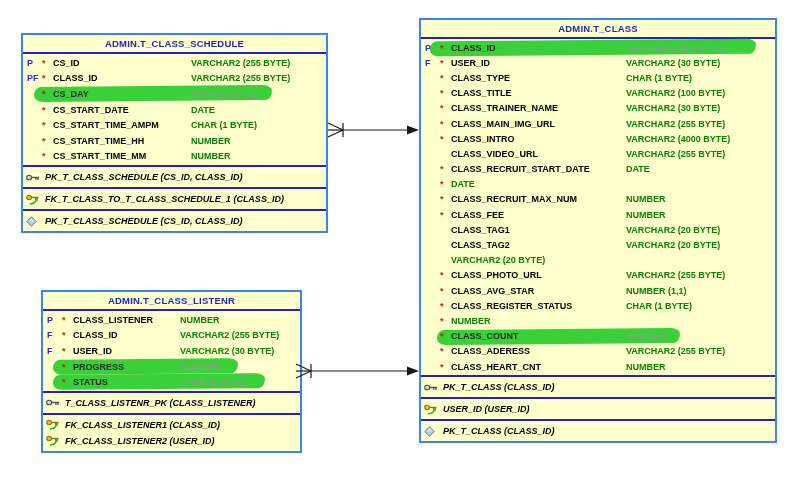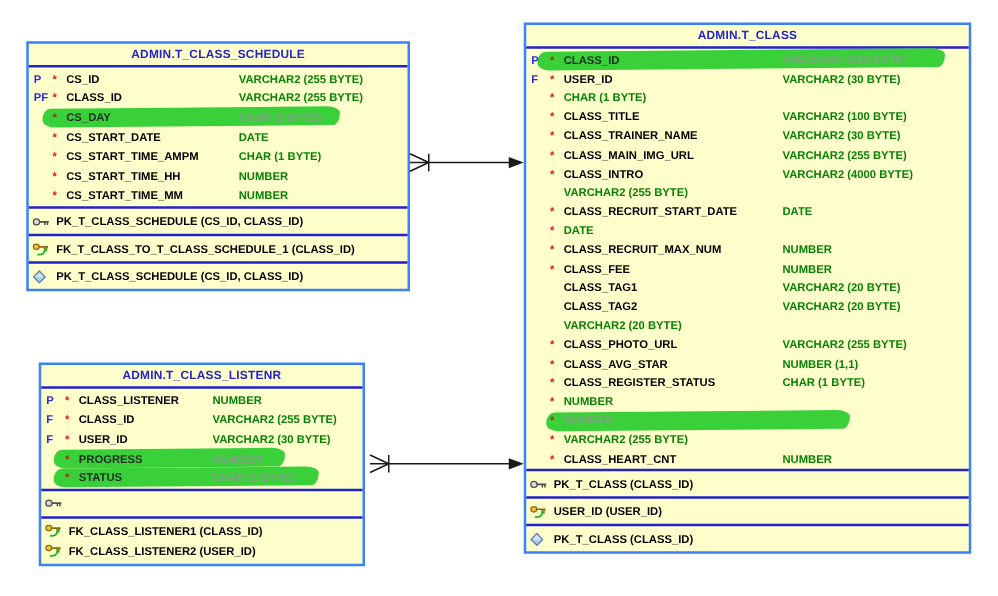--- a/index.html
+++ b/index.html
@@ -10,21 +10,21 @@
         font-weight:bold;border-bottom:2px solid #2222cc;white-space:nowrap;letter-spacing:.2px;}
   .attrs{padding:1px 0;}
   .row{position:relative;display:flex;align-items:center;height:var(--rh,15.5px);
        padding:0 3px 0 4px;font-size:9px;font-weight:bold;white-space:nowrap;}
   .kf{flex:0 0 15px;color:#2a2ae8;position:relative;z-index:1;}
   .req{flex:0 0 11px;color:#e01010;position:relative;z-index:1;}
   .cname{flex:0 0 var(--namew,140px);color:#000000;position:relative;z-index:1;overflow:hidden;}
   .ctype{flex:1;color:#078207;position:relative;z-index:1;overflow:hidden;}
   .comp{border-top:2px solid #2222cc;padding:2px 3px;}
   .crow{display:flex;align-items:center;gap:4px;height:16px;font-size:9px;font-weight:bold;
-        color:#000000;white-space:nowrap;}
+        color:#000000;white-space:nowrap;font-style:italic;}
   .icon{flex:0 0 15px;width:15px;display:inline-flex;align-items:center;}
   .hl-mark{position:absolute;top:0px;height:15px;background:#3ad03a;
            border-radius:9px 14px 8px 12px / 11px 7px 13px 8px;transform:rotate(-.5deg);z-index:0;}
   .row.hl .cname{color:#1e2a1e;}
   .row.hl .ctype{color:#7fa57f;}
   .row.hl .req{color:#a03018;}
   #connector-layer{position:absolute;left:0;top:0;pointer-events:none;}
 </style>
 </head>
 <body>
@@ -108,21 +108,21 @@
           <span class="icon">
             <svg viewBox="0 0 11 11" width="11" height="11">
               <polygon points="5.5,0.8 10.2,5.5 5.5,10.2 0.8,5.5" fill="#aecdf0" stroke="#6080b0" stroke-width="1"></polygon>
               <polygon points="5.5,2.2 8.6,5.5 5.5,5.5 2.4,5.5" fill="#d9e9fb"></polygon>
             </svg>
           </span>
           <span>PK_T_CLASS_SCHEDULE (CS_ID, CLASS_ID)</span>
         </div>
       </div>
     </div>
-    <div class="etable" style="left: 31px; top: 290px; width: 261px; --namew: 107px; --rh: 15.6px;">
+    <div class="etable" style="left: 41px; top: 290px; width: 261px; --namew: 107px; --rh: 15.6px;">
       <div class="tbar">ADMIN.T_CLASS_LISTENR</div>
       <div class="attrs">
         <div class="row">
           <span class="kf">P</span>
           <span class="req">*</span>
           <span class="cname">CLASS_LISTENER</span>
           <span class="ctype">NUMBER</span>
         </div>
         <div class="row">
           <span class="kf">F</span>
@@ -153,20 +153,21 @@
       </div>
       <div class="comp">
         <div class="crow">
           <span class="icon">
             <svg viewBox="0 0 15 9" width="14" height="9">
               <ellipse cx="3.4" cy="4.5" rx="2.7" ry="2.5" fill="#d8d8d8" stroke="#4e4e4e" stroke-width="1.1"></ellipse>
               <path d="M6 4.5 H14" stroke="#4e4e4e" stroke-width="1.5" fill="none"></path>
               <path d="M10.6 4.5 V7.2 M12.8 4.5 V7.2" stroke="#4e4e4e" stroke-width="1.3" fill="none"></path>
             </svg>
           </span>
+          <span>T_CLASS_LISTENR_PK (CLASS_LISTENER)</span>
         </div>
       </div>
       <div class="comp">
         <div class="crow">
           <span class="icon">
             <svg viewBox="0 0 15 11" width="14" height="11">
               <ellipse cx="3.3" cy="3.3" rx="2.5" ry="2.3" fill="#f0c436" stroke="#8a6d12" stroke-width="1.1"></ellipse>
               <path d="M5.6 3.3 H13.4" stroke="#8a6d12" stroke-width="1.4" fill="none"></path>
               <path d="M10.2 3.3 V5.4 M12.2 3.3 V5.4" stroke="#8a6d12" stroke-width="1.2" fill="none"></path>
               <path d="M4.2 10 q5.2 .4 6.4 -3.4" stroke="#22b222" stroke-width="1.6" fill="none"></path>
@@ -201,20 +202,21 @@
         </div>
         <div class="row">
           <span class="kf">F</span>
           <span class="req">*</span>
           <span class="cname">USER_ID</span>
           <span class="ctype">VARCHAR2 (30 BYTE)</span>
         </div>
         <div class="row">
           <span class="kf"></span>
           <span class="req">*</span>
+          <span class="cname">CLASS_TYPE</span>
           <span class="ctype">CHAR (1 BYTE)</span>
         </div>
         <div class="row">
           <span class="kf"></span>
           <span class="req">*</span>
           <span class="cname">CLASS_TITLE</span>
           <span class="ctype">VARCHAR2 (100 BYTE)</span>
         </div>
         <div class="row">
           <span class="kf"></span>
@@ -230,20 +232,21 @@
         </div>
         <div class="row">
           <span class="kf"></span>
           <span class="req">*</span>
           <span class="cname">CLASS_INTRO</span>
           <span class="ctype">VARCHAR2 (4000 BYTE)</span>
         </div>
         <div class="row">
           <span class="kf"></span>
           <span class="req"></span>
+          <span class="cname">CLASS_VIDEO_URL</span>
           <span class="ctype">VARCHAR2 (255 BYTE)</span>
         </div>
         <div class="row">
           <span class="kf"></span>
           <span class="req">*</span>
           <span class="cname">CLASS_RECRUIT_START_DATE</span>
           <span class="ctype">DATE</span>
         </div>
         <div class="row">
           <span class="kf"></span>
@@ -299,25 +302,27 @@
         </div>
         <div class="row">
           <span class="kf"></span>
           <span class="req">*</span>
           <span class="ctype">NUMBER</span>
         </div>
         <div class="row hl">
           <div class="hl-mark" style="left: 16px; width: 243px;"></div>
           <span class="kf"></span>
           <span class="req">*</span>
-          <span class="ctype">NUMBER</span>
-        </div>
-        <div class="row">
-          <span class="kf"></span>
-          <span class="req">*</span>
+          <span class="cname">CLASS_COUNT</span>
+          <span class="ctype">NUMBER</span>
+        </div>
+        <div class="row">
+          <span class="kf"></span>
+          <span class="req">*</span>
+          <span class="cname">CLASS_ADERESS</span>
           <span class="ctype">VARCHAR2 (255 BYTE)</span>
         </div>
         <div class="row">
           <span class="kf"></span>
           <span class="req">*</span>
           <span class="cname">CLASS_HEART_CNT</span>
           <span class="ctype">NUMBER</span>
         </div>
       </div>
       <div class="comp">

